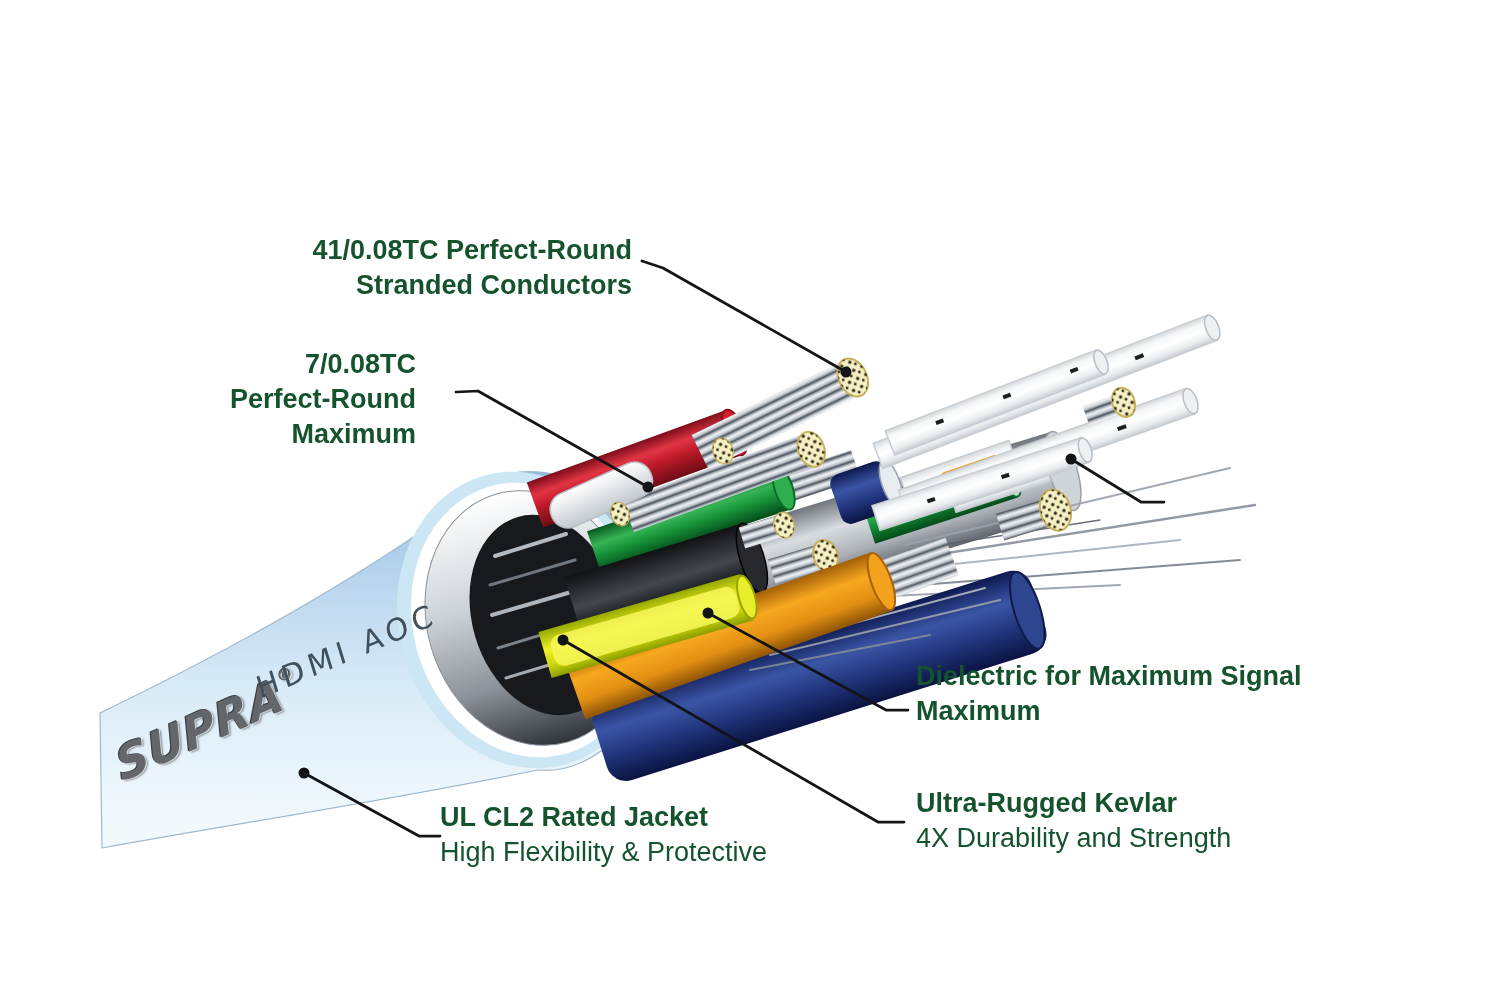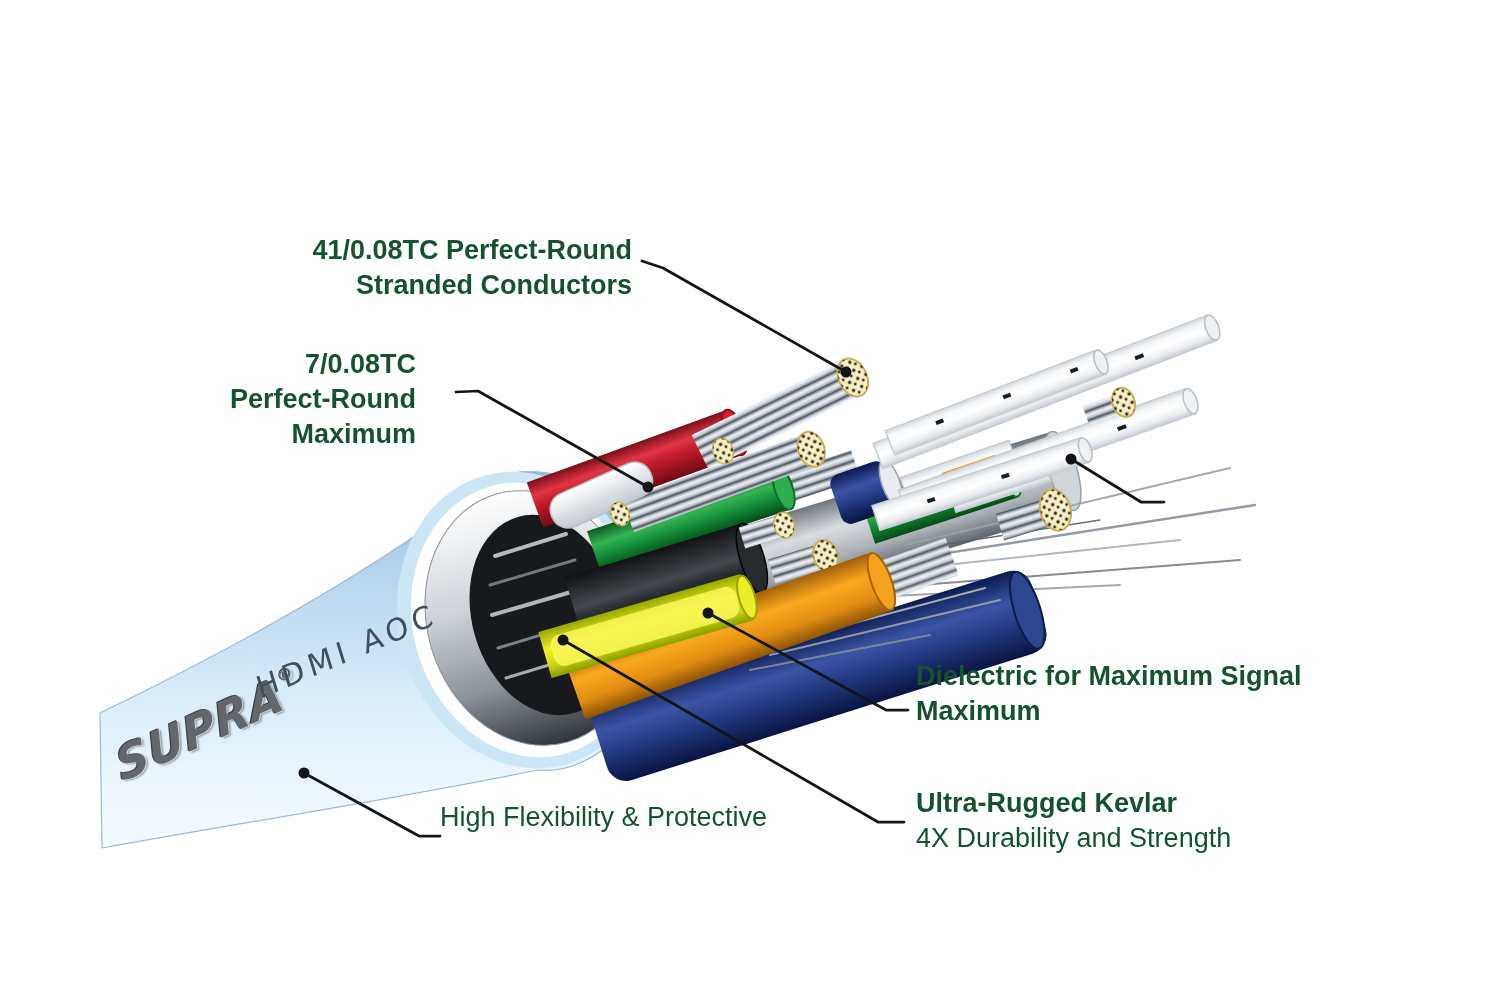--- a/index.html
+++ b/index.html
@@ -303,16 +303,17 @@
   <div>Dielectric for Maximum Signal</div>
   <div>Maximum</div>
 </div>
 
 <div class="callout" style="left:916px;top:786px;">
   <div>Ultra-Rugged Kevlar</div>
   <div class="sub">4X Durability and Strength</div>
 </div>
 
 <div class="callout" style="left:440px;top:800px;">
+  <div>UL CL2 Rated Jacket</div>
   <div class="sub">High Flexibility &amp; Protective</div>
 </div>
 
 </div>
 
 </body></html>

